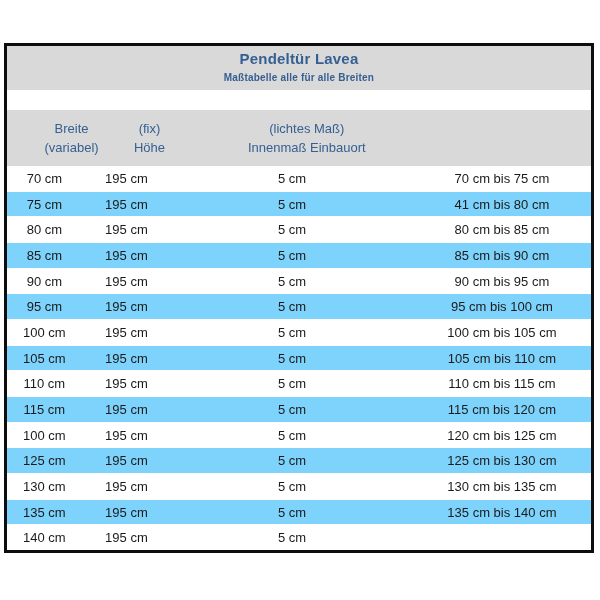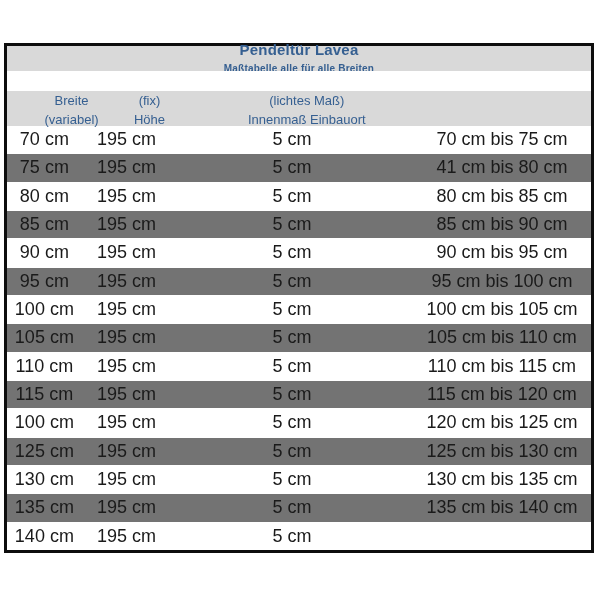--- a/index.html
+++ b/index.html
@@ -20,21 +20,21 @@
     left: 4px;
     top: 43px;
     width: 584px;
     height: 504px;
     border: 3px solid #0d0d0d;
     background: #ffffff;
     display: flex;
     flex-direction: column;
   }
   .title-block {
-    height: 25px;
+    height: 44px;
     background: #d9d9d9;
     display: flex;
     flex-direction: column;
     justify-content: center;
     align-items: center;
   }
   .title {
     font-size: 15px;
     font-weight: bold;
     color: #355f91;
@@ -50,45 +50,45 @@
   }
   .spacer {
     height: 20px;
     background: #ffffff;
   }
   .grid-cols {
     display: grid;
     grid-template-columns: 12.8% 15.3% 41.4% 30.5%;
   }
   .header-row {
-    height: 35px;
+    height: 56px;
     background: #d9d9d9;
     align-items: center;
     padding-left: 29px;
   }
   .hcell {
     text-align: center;
     color: #355f91;
     font-size: 13px;
     line-height: 19px;
   }
   .table-body {
     flex: 1;
     display: flex;
     flex-direction: column;
   }
   .row {
     flex: 1;
     align-items: center;
-    font-size: 18px;
+    font-size: 13px;
     color: #1a1a1a;
     box-sizing: border-box;
   }
   .row.alt {
-    background: #737373;
+    background: #7dd3fc;
     border-top: 1.5px solid #ffffff;
     border-bottom: 1.5px solid #ffffff;
   }
   .cell {
     text-align: center;
     white-space: nowrap;
   }
 </style>
 </head>
 <body>

